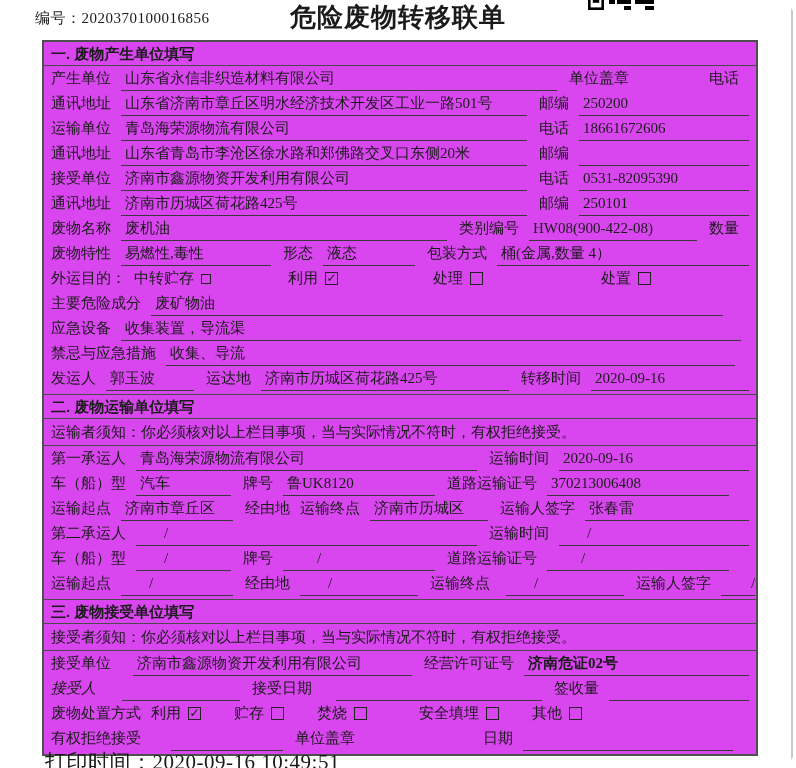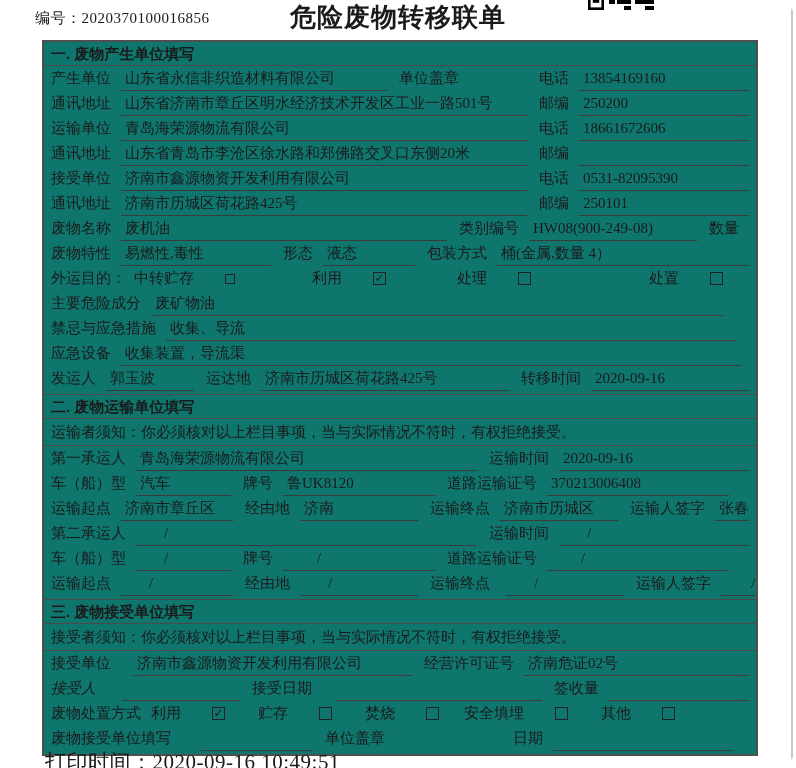--- a/index.html
+++ b/index.html
@@ -16,21 +16,21 @@
   .doc-no { position:absolute; left:35px; top:9px; font-size:15px; letter-spacing:0.5px; }
   .doc-title {
     position:absolute; left:0; right:0; top:0; text-align:center;
     font-family:"Liberation Sans","DejaVu Sans",sans-serif;
     font-size:26px; font-weight:700; letter-spacing:1px;
   }
   .qr-fragment { position:absolute; left:588px; top:0; }
 
   .form-table {
     position:absolute; left:42px; top:40px; width:716px;
-    border:2px solid #4f4f4f; background:#0f766e;
+    border:2px solid #4f4f4f; background:#d946ef;
   }
   .sec-header {
     font-family:"Liberation Sans","DejaVu Sans",sans-serif;
     font-weight:700; font-size:15px; padding:3px 7px 2px 7px;
     border-bottom:1.6px solid #4a4a4a; line-height:18px;
   }
   .sec-header.mid { border-top:1.6px solid #4a4a4a; }
   .notice-row {
     font-size:15px; padding:4px 7px 3px 7px; line-height:19px;
     border-bottom:1.6px solid #4a4a4a;
@@ -38,21 +38,21 @@
   .sec-body { padding:1px 0 2px 0; }
 
   .frow { display:flex; align-items:baseline; height:25px; line-height:23px; padding:0 7px; font-size:15px; white-space:nowrap; }
   .flabel { flex:0 0 auto; margin-right:10px; }
   .fvalue {
     flex:0 0 auto; border-bottom:1.5px solid #3a3a3a; padding:0 4px;
     margin-right:12px; overflow:hidden;
   }
   .fvalue.grow { flex:1 1 auto; }
   .frow .fvalue:last-child { margin-right:0; }
-  .fcheck { flex:0 0 auto; display:inline-flex; align-items:center;gap:24px; }
+  .fcheck { flex:0 0 auto; display:inline-flex; align-items:center; }
   .ctext { margin-right:7px; }
   .cbox {
     display:inline-block; width:13px; height:13px; border:1.6px solid #222;
     font-size:12px; line-height:10px; text-align:center;
     font-family:"DejaVu Sans",sans-serif; font-weight:700;
   }
   .cbox.small { width:10px; height:10px; }
 
   .doc-footer { position:absolute; left:45px; top:748px; font-size:21px; letter-spacing:0.5px; }
 </style>
@@ -79,21 +79,20 @@
   </div>
 
   <div class="form-table">
     <div class="sec-header">一. 废物产生单位填写</div>
     <div class="sec-body">
         <div class="frow">
           <span class="flabel">产生单位</span>
           <span class="fvalue grow">山东省永信非织造材料有限公司</span>
           <span class="flabel" style="margin-right: 80px;">单位盖章</span>
           <span class="flabel">电话</span>
-          <span class="fvalue" style="width: 170px;">13854169160</span>
         </div>
         <div class="frow">
           <span class="flabel">通讯地址</span>
           <span class="fvalue grow">山东省济南市章丘区明水经济技术开发区工业一路501号</span>
           <span class="flabel">邮编</span>
           <span class="fvalue" style="width: 170px;">250200</span>
         </div>
         <div class="frow">
           <span class="flabel">运输单位</span>
           <span class="fvalue grow">青岛海荣源物流有限公司</span>
@@ -115,61 +114,61 @@
         <div class="frow">
           <span class="flabel">通讯地址</span>
           <span class="fvalue grow">济南市历城区荷花路425号</span>
           <span class="flabel">邮编</span>
           <span class="fvalue" style="width: 170px;">250101</span>
         </div>
         <div class="frow">
           <span class="flabel">废物名称</span>
           <span class="fvalue grow">废机油</span>
           <span class="flabel">类别编号</span>
-          <span class="fvalue" style="width: 168px;">HW08(900-249-08)</span>
+          <span class="fvalue" style="width: 168px;">HW08(900-422-08)</span>
           <span class="flabel">数量</span>
         </div>
         <div class="frow">
           <span class="flabel">废物特性</span>
           <span class="fvalue" style="width: 150px;">易燃性,毒性</span>
           <span class="flabel">形态</span>
           <span class="fvalue" style="width: 92px;">液态</span>
           <span class="flabel">包装方式</span>
           <span class="fvalue grow">桶(金属,数量 4）</span>
         </div>
         <div class="frow">
           <span class="flabel" style="margin-right: 8px;">外运目的：</span>
           <span class="fcheck" style="margin-right: 77px;">
             <span class="ctext">中转贮存</span>
             <span class="cbox small"></span>
           </span>
           <span class="fcheck" style="margin-right: 71px;">
             <span class="ctext">利用</span>
             <span class="cbox">✓</span>
           </span>
-          <span class="fcheck" style="margin-right: 118px;">
+          <span class="fcheck" style="margin-right: 118px; margin-left: 24px;">
             <span class="ctext">处理</span>
             <span class="cbox"></span>
           </span>
           <span class="fcheck">
             <span class="ctext">处置</span>
             <span class="cbox"></span>
           </span>
         </div>
         <div class="frow">
           <span class="flabel">主要危险成分</span>
           <span class="fvalue grow" style="margin-right: 26px;">废矿物油</span>
         </div>
         <div class="frow">
+          <span class="flabel">应急设备</span>
+          <span class="fvalue grow" style="margin-right: 8px;">收集装置，导流渠</span>
+        </div>
+        <div class="frow">
           <span class="flabel">禁忌与应急措施</span>
           <span class="fvalue grow" style="margin-right: 14px;">收集、导流</span>
-        </div>
-        <div class="frow">
-          <span class="flabel">应急设备</span>
-          <span class="fvalue grow" style="margin-right: 8px;">收集装置，导流渠</span>
         </div>
         <div class="frow">
           <span class="flabel">发运人</span>
           <span class="fvalue" style="width: 88px;">郭玉波</span>
           <span class="flabel">运达地</span>
           <span class="fvalue" style="width: 248px;">济南市历城区荷花路425号</span>
           <span class="flabel">转移时间</span>
           <span class="fvalue grow">2020-09-16</span>
         </div>
       </div>
@@ -188,21 +187,20 @@
           <span class="fvalue" style="width: 95px;">汽车</span>
           <span class="flabel">牌号</span>
           <span class="fvalue" style="width: 152px;">鲁UK8120</span>
           <span class="flabel">道路运输证号</span>
           <span class="fvalue grow" style="margin-right: 20px;">370213006408</span>
         </div>
         <div class="frow">
           <span class="flabel">运输起点</span>
           <span class="fvalue" style="width: 112px;">济南市章丘区</span>
           <span class="flabel">经由地</span>
-          <span class="fvalue" style="width: 118px;">济南</span>
           <span class="flabel">运输终点</span>
           <span class="fvalue" style="width: 118px;">济南市历城区</span>
           <span class="flabel">运输人签字</span>
           <span class="fvalue grow">张春雷</span>
         </div>
         <div class="frow">
           <span class="flabel">第二承运人</span>
           <span class="fvalue grow" style="padding-left: 28px;">/</span>
           <span class="flabel">运输时间</span>
           <span class="fvalue" style="width: 190px; padding-left: 28px;">/</span>
@@ -227,55 +225,55 @@
         </div>
       </div>
 
     <div class="sec-header mid">三. 废物接受单位填写</div>
     <div class="notice-row">接受者须知：你必须核对以上栏目事项，当与实际情况不符时，有权拒绝接受。</div>
     <div class="sec-body">
         <div class="frow">
           <span class="flabel" style="margin-right: 22px;">接受单位</span>
           <span class="fvalue grow">济南市鑫源物资开发利用有限公司</span>
           <span class="flabel">经营许可证号</span>
-          <span class="fvalue" style="width: 225px;">济南危证02号</span>
+          <span class="fvalue" style="width: 225px; font-weight: bold;">济南危证02号</span>
         </div>
         <div class="frow">
           <span class="flabel" style="margin-right: 26px; font-style: italic;">接受人</span>
           <span class="fvalue" style="width: 118px;">&nbsp;</span>
           <span class="flabel" style="margin-right: 24px;">接受日期</span>
           <span class="fvalue grow">&nbsp;</span>
           <span class="flabel">签收量</span>
           <span class="fvalue" style="width: 140px;">&nbsp;</span>
         </div>
         <div class="frow">
           <span class="flabel" style="">废物处置方式</span>
           <span class="fcheck" style="margin-right: 33px;">
             <span class="ctext">利用</span>
             <span class="cbox">✓</span>
           </span>
           <span class="fcheck" style="margin-right: 33px;">
             <span class="ctext">贮存</span>
             <span class="cbox"></span>
           </span>
-          <span class="fcheck" style="margin-right: 25px;">
+          <span class="fcheck" style="margin-right: 52px;">
             <span class="ctext">焚烧</span>
             <span class="cbox"></span>
           </span>
           <span class="fcheck" style="margin-right: 33px;">
             <span class="ctext">安全填埋</span>
             <span class="cbox"></span>
           </span>
           <span class="fcheck">
             <span class="ctext">其他</span>
             <span class="cbox"></span>
           </span>
         </div>
         <div class="frow">
-          <span class="flabel" style="margin-right: 30px;">废物接受单位填写</span>
+          <span class="flabel" style="margin-right: 30px;">有权拒绝接受</span>
           <span class="fvalue" style="width: 112px;">&nbsp;</span>
           <span class="flabel" style="margin-right: 128px;">单位盖章</span>
           <span class="flabel">日期</span>
           <span class="fvalue grow" style="margin-right: 16px;">&nbsp;</span>
         </div>
       </div>
   </div>
 
   <div class="doc-footer"><span>打印时间：</span><span>2020-09-16 10:49:51</span></div>
 

